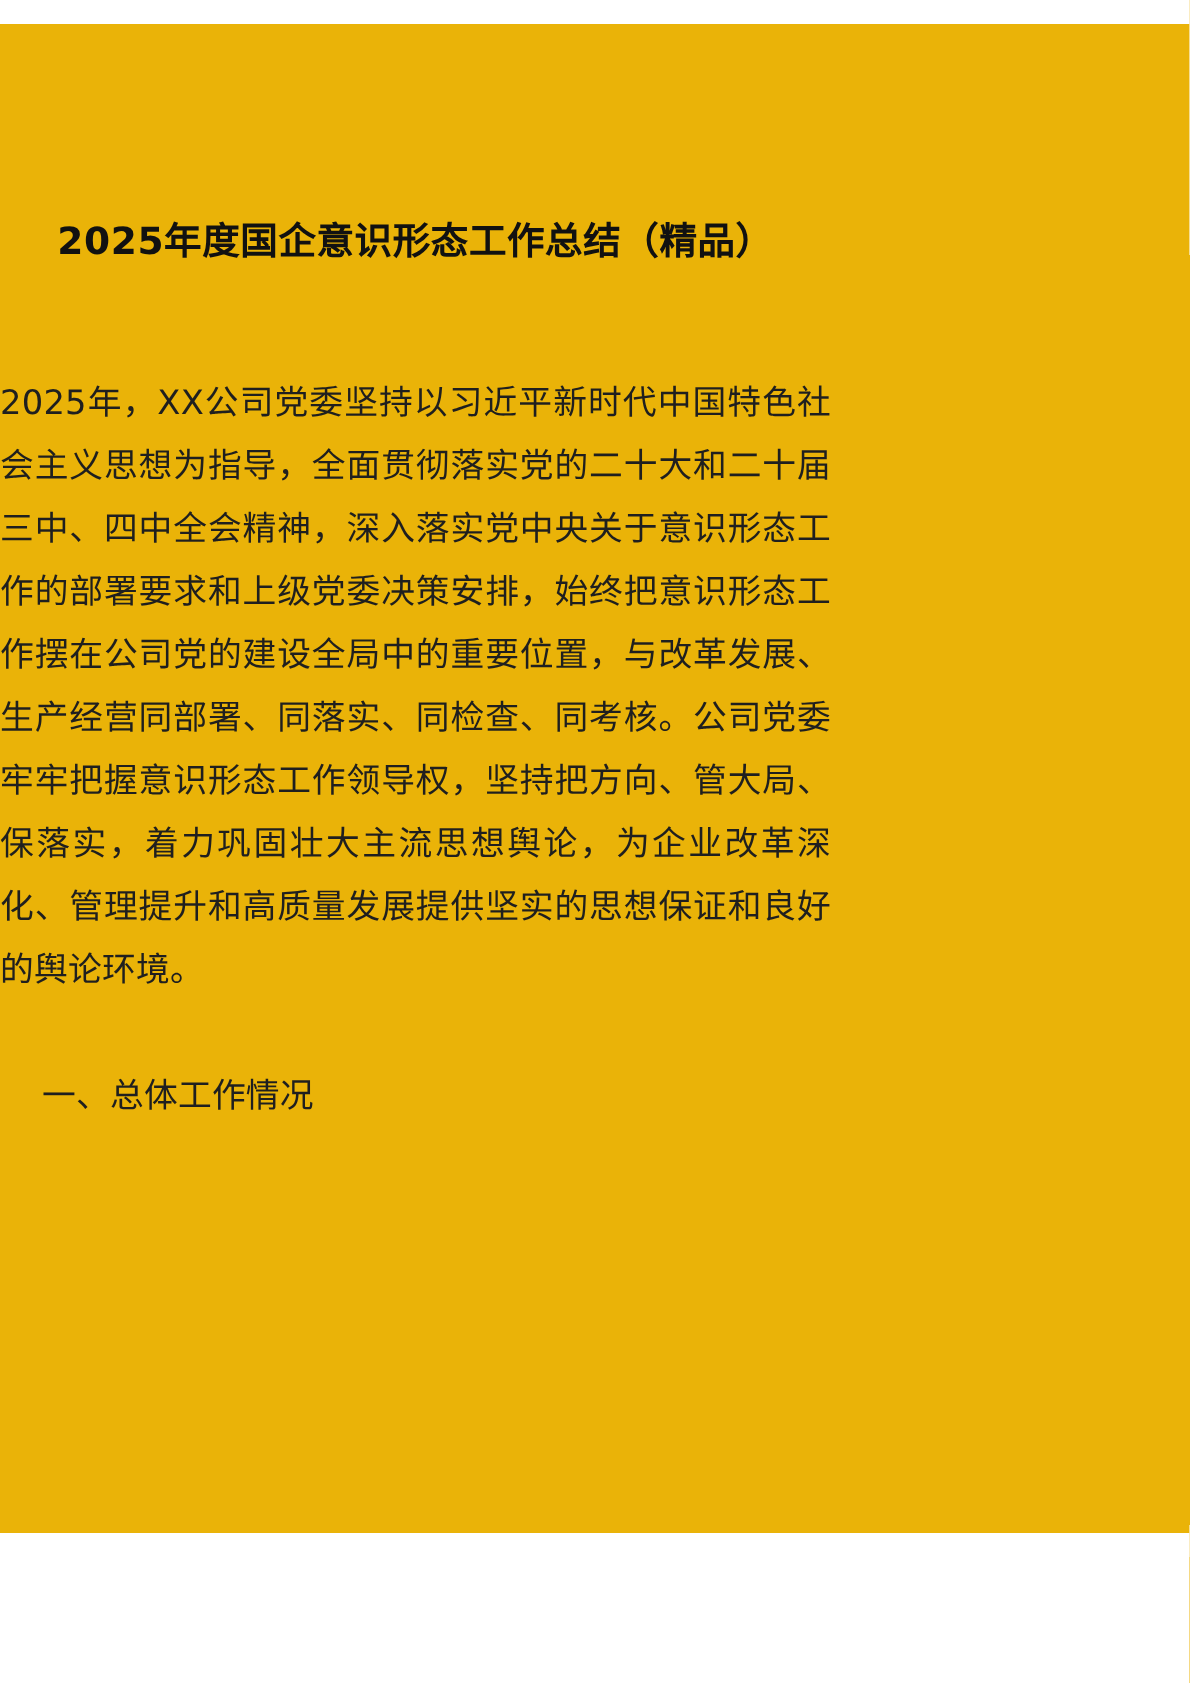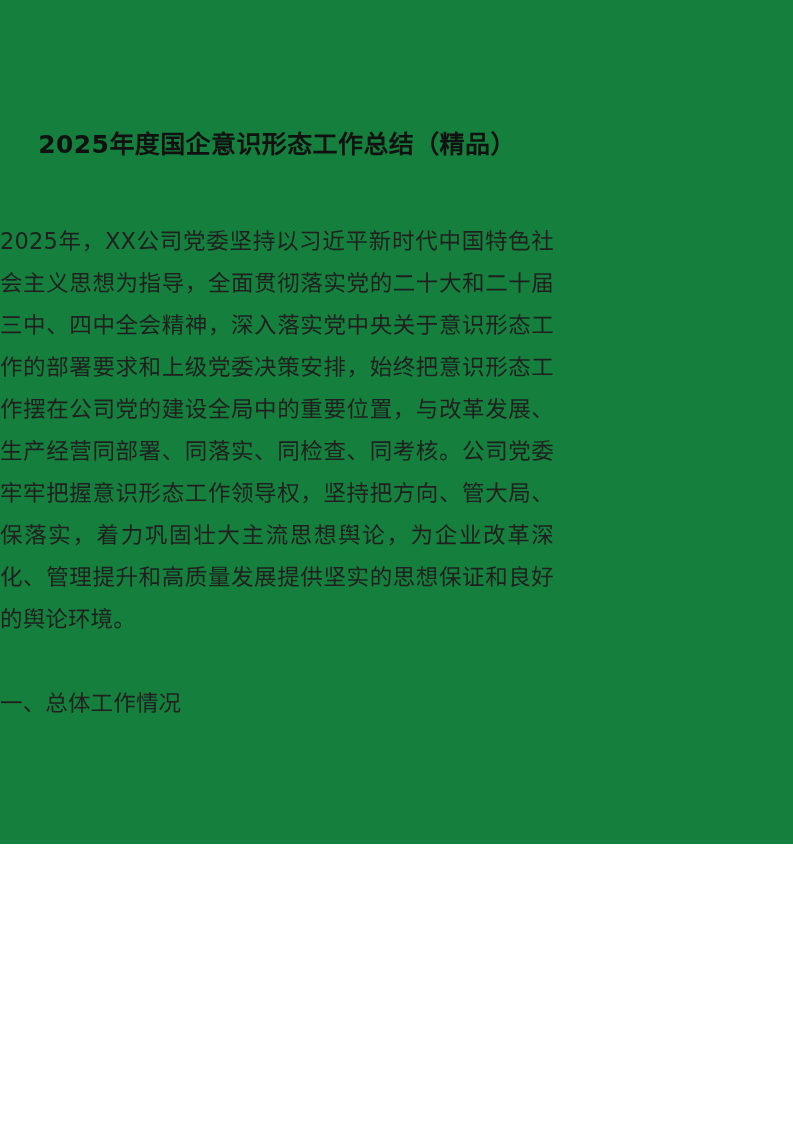--- a/index.html
+++ b/index.html
@@ -11,23 +11,23 @@
 
   body {
     font-family: "DejaVu Sans", "Liberation Sans", sans-serif;
     color: #1c1c1c;
     -webkit-font-smoothing: antialiased;
   }
 
   .page {
     position: relative;
     width: 793px;
-    height: 844px;
-    margin: 0 auto;
-    background: #15803d;
+    height: 1006px;
+    margin: 16px auto;
+    background: #eab308;
     overflow: hidden;
     box-sizing: border-box;
   }
 
   .doc-title {
     font-size: 25px;
     font-weight: bold;
     line-height: 38px;
     text-align: center;
     letter-spacing: 0.4px;
@@ -64,30 +64,31 @@
   }
 
   .section-heading {
     font-size: 22.5px;
     line-height: 42px;
     font-weight: normal;
     text-align: left;
     letter-spacing: 0.15px;
     color: #1f1f1f;
     margin: 0 0 42px 0;
+    padding-left: 28px;
   }
 </style>
 </head>
 <body>
 
 <div class="page">
 
   <h1 class="doc-title">2025年度国企意识形态工作总结（精品）</h1>
 
-  <div class="body-block" style="top: 220px;">
+  <div class="body-block" style="top: 232px;">
 
     <p class="para">2025年，XX公司党委坚持以习近平新时代中国特色社会主义思想为指导，全面贯彻落实党的二十大和二十届三中、四中全会精神，深入落实党中央关于意识形态工作的部署要求和上级党委决策安排，始终把意识形态工作摆在公司党的建设全局中的重要位置，与改革发展、生产经营同部署、同落实、同检查、同考核。公司党委牢牢把握意识形态工作领导权，坚持把方向、管大局、保落实，着力巩固壮大主流思想舆论，为企业改革深化、管理提升和高质量发展提供坚实的思想保证和良好的舆论环境。</p>
 
     <p class="section-heading">一、总体工作情况</p>
 
 
   </div>
 
 </div>
 

